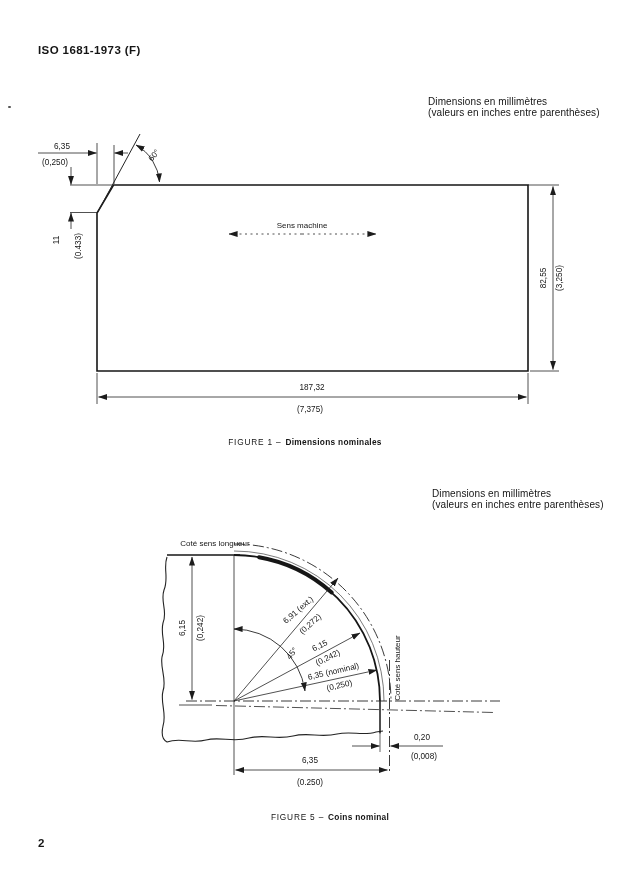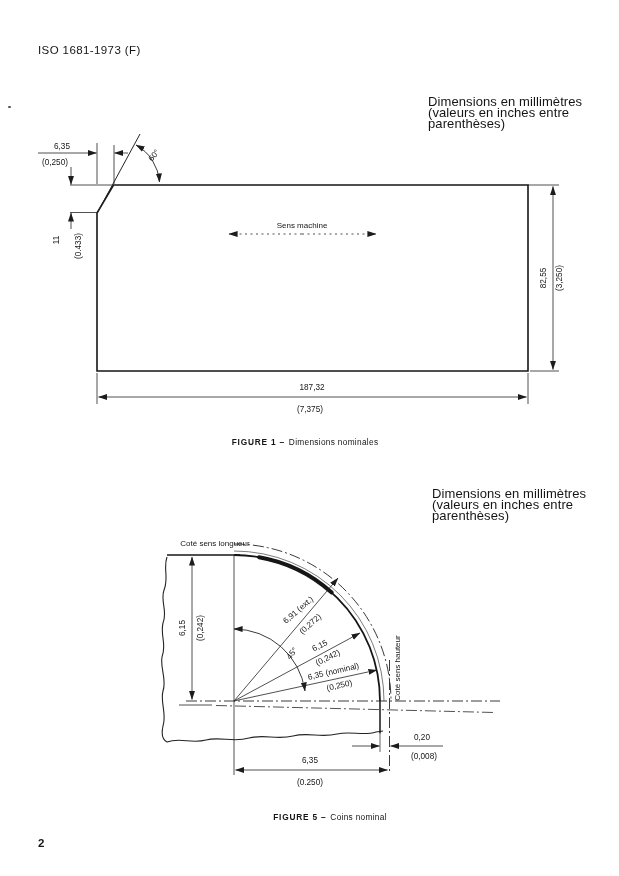--- a/index.html
+++ b/index.html
@@ -1,28 +1,28 @@
 <!DOCTYPE html>
 <html><head>
 <meta charset="utf-8">
 <style>
   html,body{margin:0;padding:0;}
   body{
     width:619px;height:876px;position:relative;background:#ffffff;
     font-family:"Liberation Sans",sans-serif;color:#151515;overflow:hidden;
   }
   .abs{position:absolute;}
-  .header{left:38px;top:44px;font-size:11.5px;font-weight:normal;letter-spacing:.4px;}
+  .header{left:38px;top:44px;font-size:11.5px;font-weight:bold;letter-spacing:.4px;}
   .pagenum{left:38px;top:837px;font-size:11.5px;font-weight:bold;}
-  .note{font-size:13px;line-height:11px;letter-spacing:.1px;}
+  .note{font-size:10px;line-height:11px;letter-spacing:.1px;}
   .note1{left:428px;top:96px;}
   .note2{left:432px;top:488px;}
   .caption{font-size:8.3px;text-align:center;letter-spacing:.3px;white-space:nowrap;}
-  .caption .cap-label{font-weight:bold;margin-right:4px;letter-spacing:.8px;}
-  .caption .cap-title{font-weight:normal;}
+  .caption .cap-label{font-weight:normal;margin-right:4px;letter-spacing:.8px;}
+  .caption .cap-title{font-weight:bold;}
   .caption1{left:155px;top:437px;width:300px;}
   .caption2{left:180px;top:812px;width:300px;}
   .speck{left:8px;top:106px;width:3px;height:2px;background:#555;border-radius:1px;}
   svg text{fill:#161616;font-family:"Liberation Sans",sans-serif;}
   .dimtxt{font-size:8.2px;}
   .lbltxt{font-size:8px;}
 </style>
 </head>
 <body>
 

